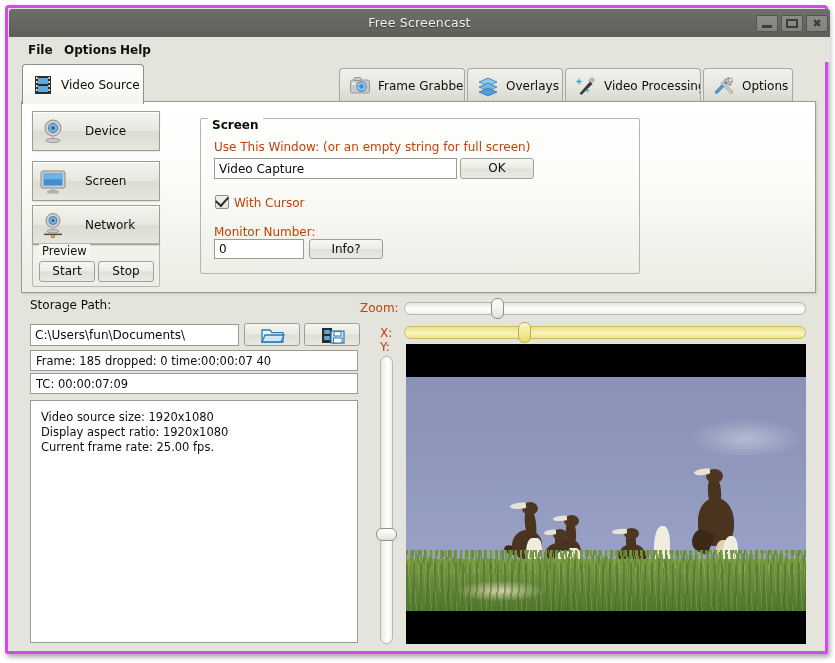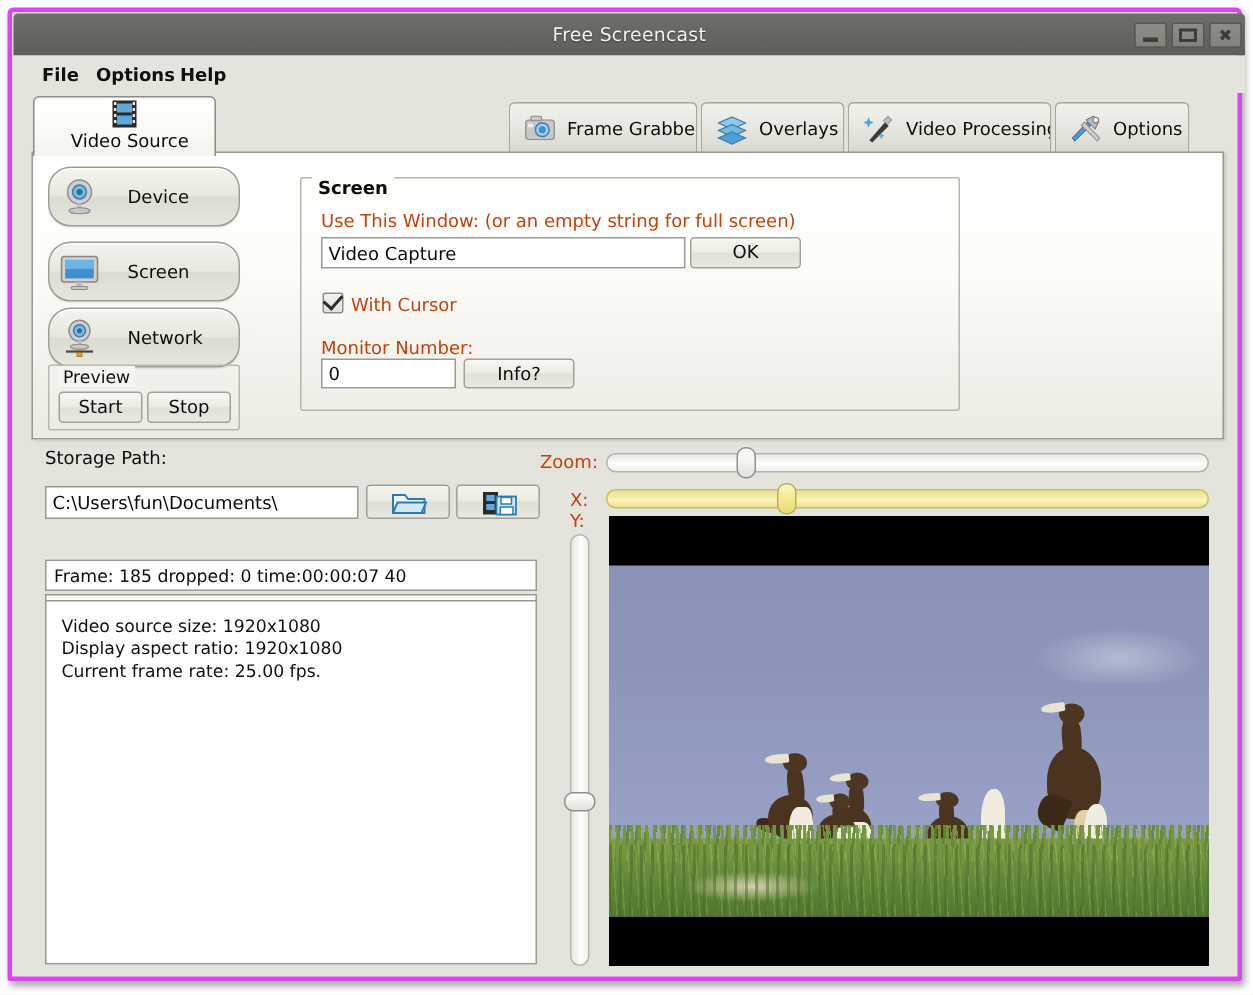--- a/index.html
+++ b/index.html
@@ -145,21 +145,21 @@
     box-sizing: border-box;
     box-shadow: 1px 1px 2px rgba(0,0,0,0.12);
   }
 
   
   .bigbtn {
     position: absolute;
     width: 128px; height: 40px;
     background: linear-gradient(to bottom, #f4f4ef 0%, #e8e8e0 48%, #dcdcd2 52%, #e6e6dd 100%);
     border: 1px solid #9d9d95;
-    border-radius: 15px;
+    border-radius: 0;
     box-sizing: border-box;
     display: flex; align-items: center;
     cursor: default;
     box-shadow: 0 1px 1px rgba(0,0,0,0.08), inset 0 1px 0 #fff;
   }
   .bigbtn .lbl {
     font-size: 12px; color: #0d0d0d;
     margin-left: 18px;
     user-select: none;
   }
@@ -407,21 +407,20 @@
   .statusline {
     position: absolute;
     background: #ffffff;
     border: 1px solid #9a9a92;
     box-sizing: border-box;
     font-size: 11.5px;
     color: #0d0d0d;
     padding: 0 5px;
     display: flex;
     align-items: center;
-    margin-top: 23px;
   }
 </style>
 </head>
 <body>
 
 <div id="window">
 
   <div id="titlebar">
     <div id="title-text">Free Screencast</div>
 
@@ -437,21 +436,21 @@
   </div>
 
   <div id="menubar">
     <div class="menu-item" style="left:12px;">File</div>
     <div class="menu-item" style="left:48px;">Options</div>
     <div class="menu-item" style="left:104px;">Help</div>
   </div>
 
   <div id="tabstrip">
 
-    <div class="tab active" style="left:13px; width:122px;flex-direction:column;">
+    <div class="tab active" style="left:13px; width:122px;">
       <div class="tab-ico">
         <svg width="22" height="22" viewBox="0 0 22 22">
           <rect x="3" y="2" width="16" height="18" fill="#2b2b2b"></rect>
           <rect x="6" y="4" width="10" height="6" fill="#5fa8dd"></rect>
           <rect x="6" y="12" width="10" height="6" fill="#5fa8dd"></rect>
           <g fill="#e8e8e8">
             <rect x="4" y="3" width="1.6" height="2"></rect>
               <rect x="4" y="7" width="1.6" height="2"></rect>
             <rect x="4" y="11" width="1.6" height="2"></rect>
               <rect x="4" y="15" width="1.6" height="2"></rect>

